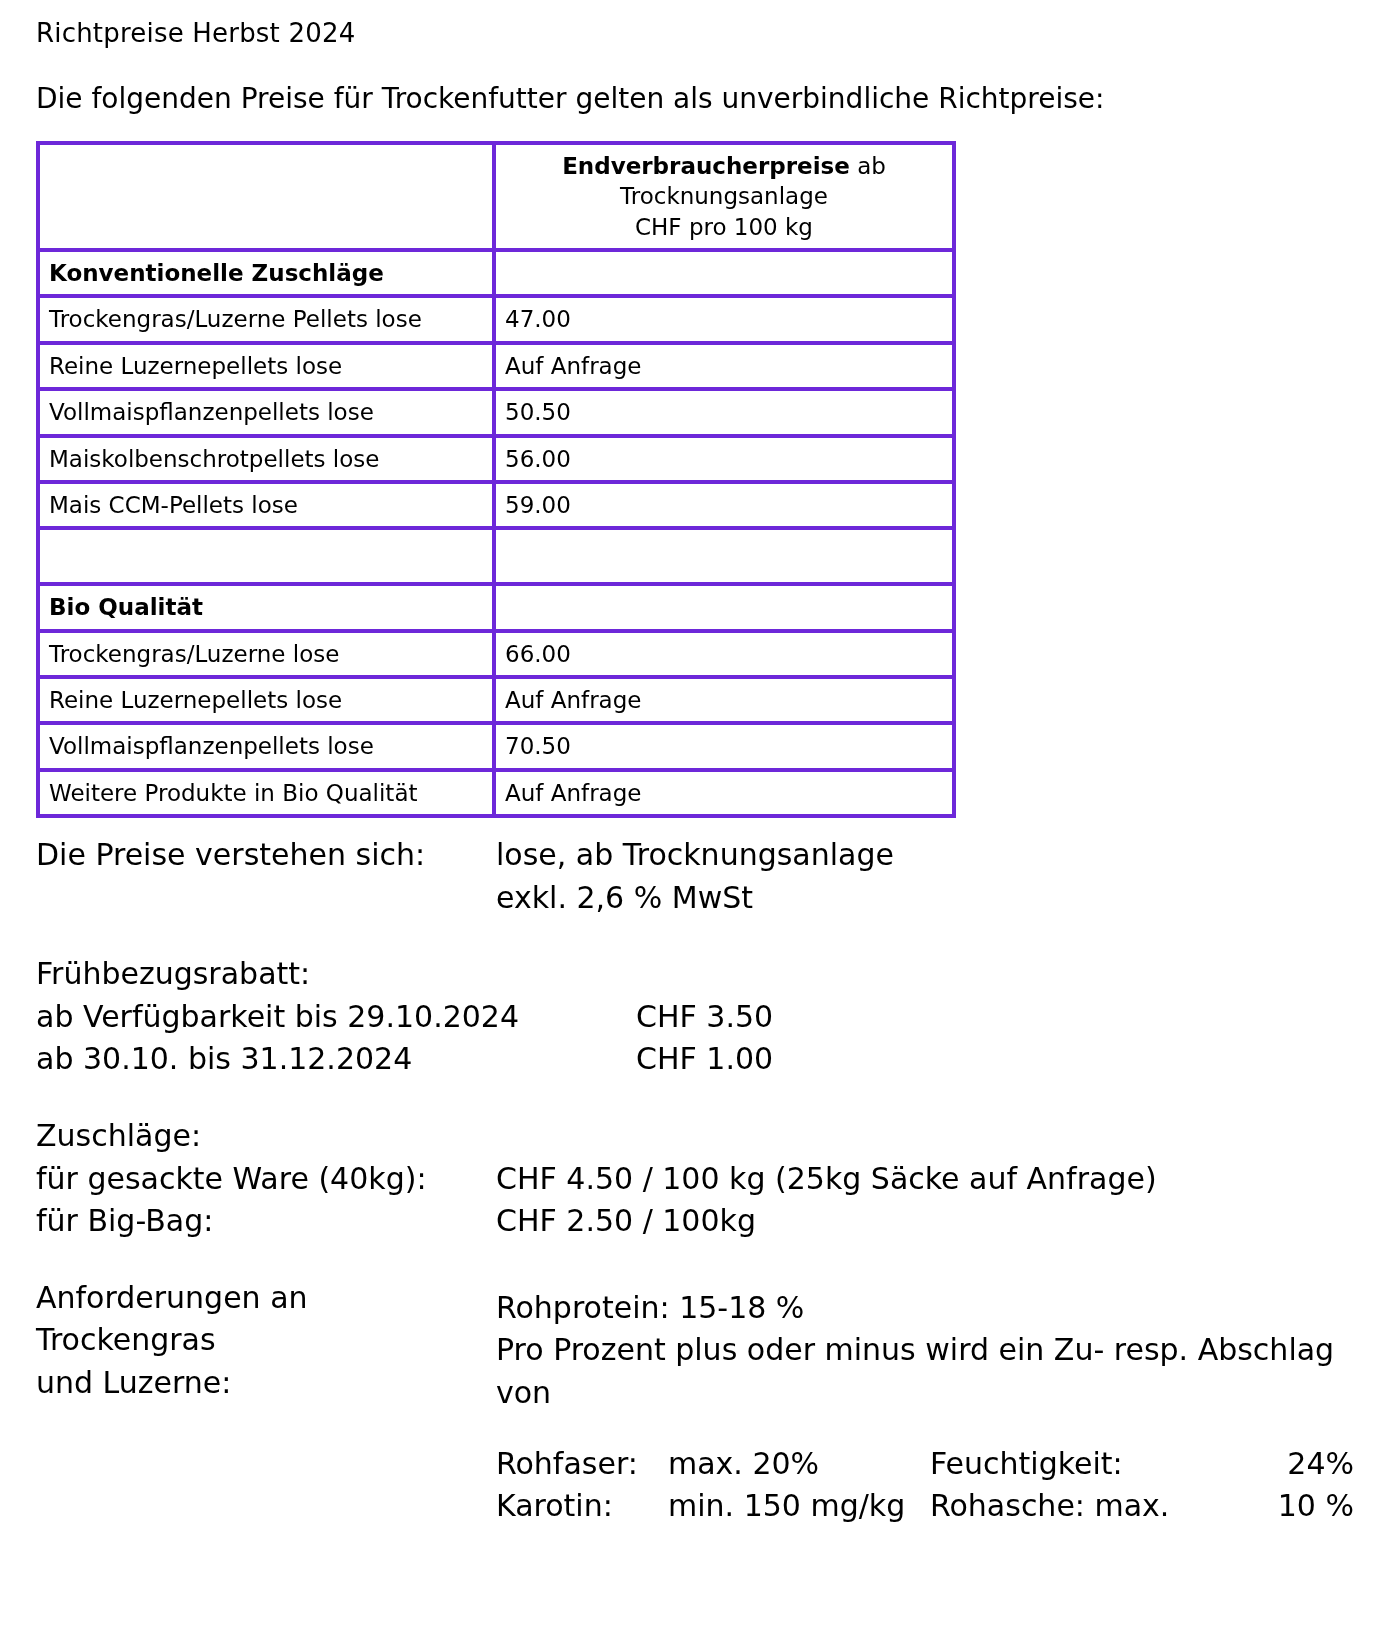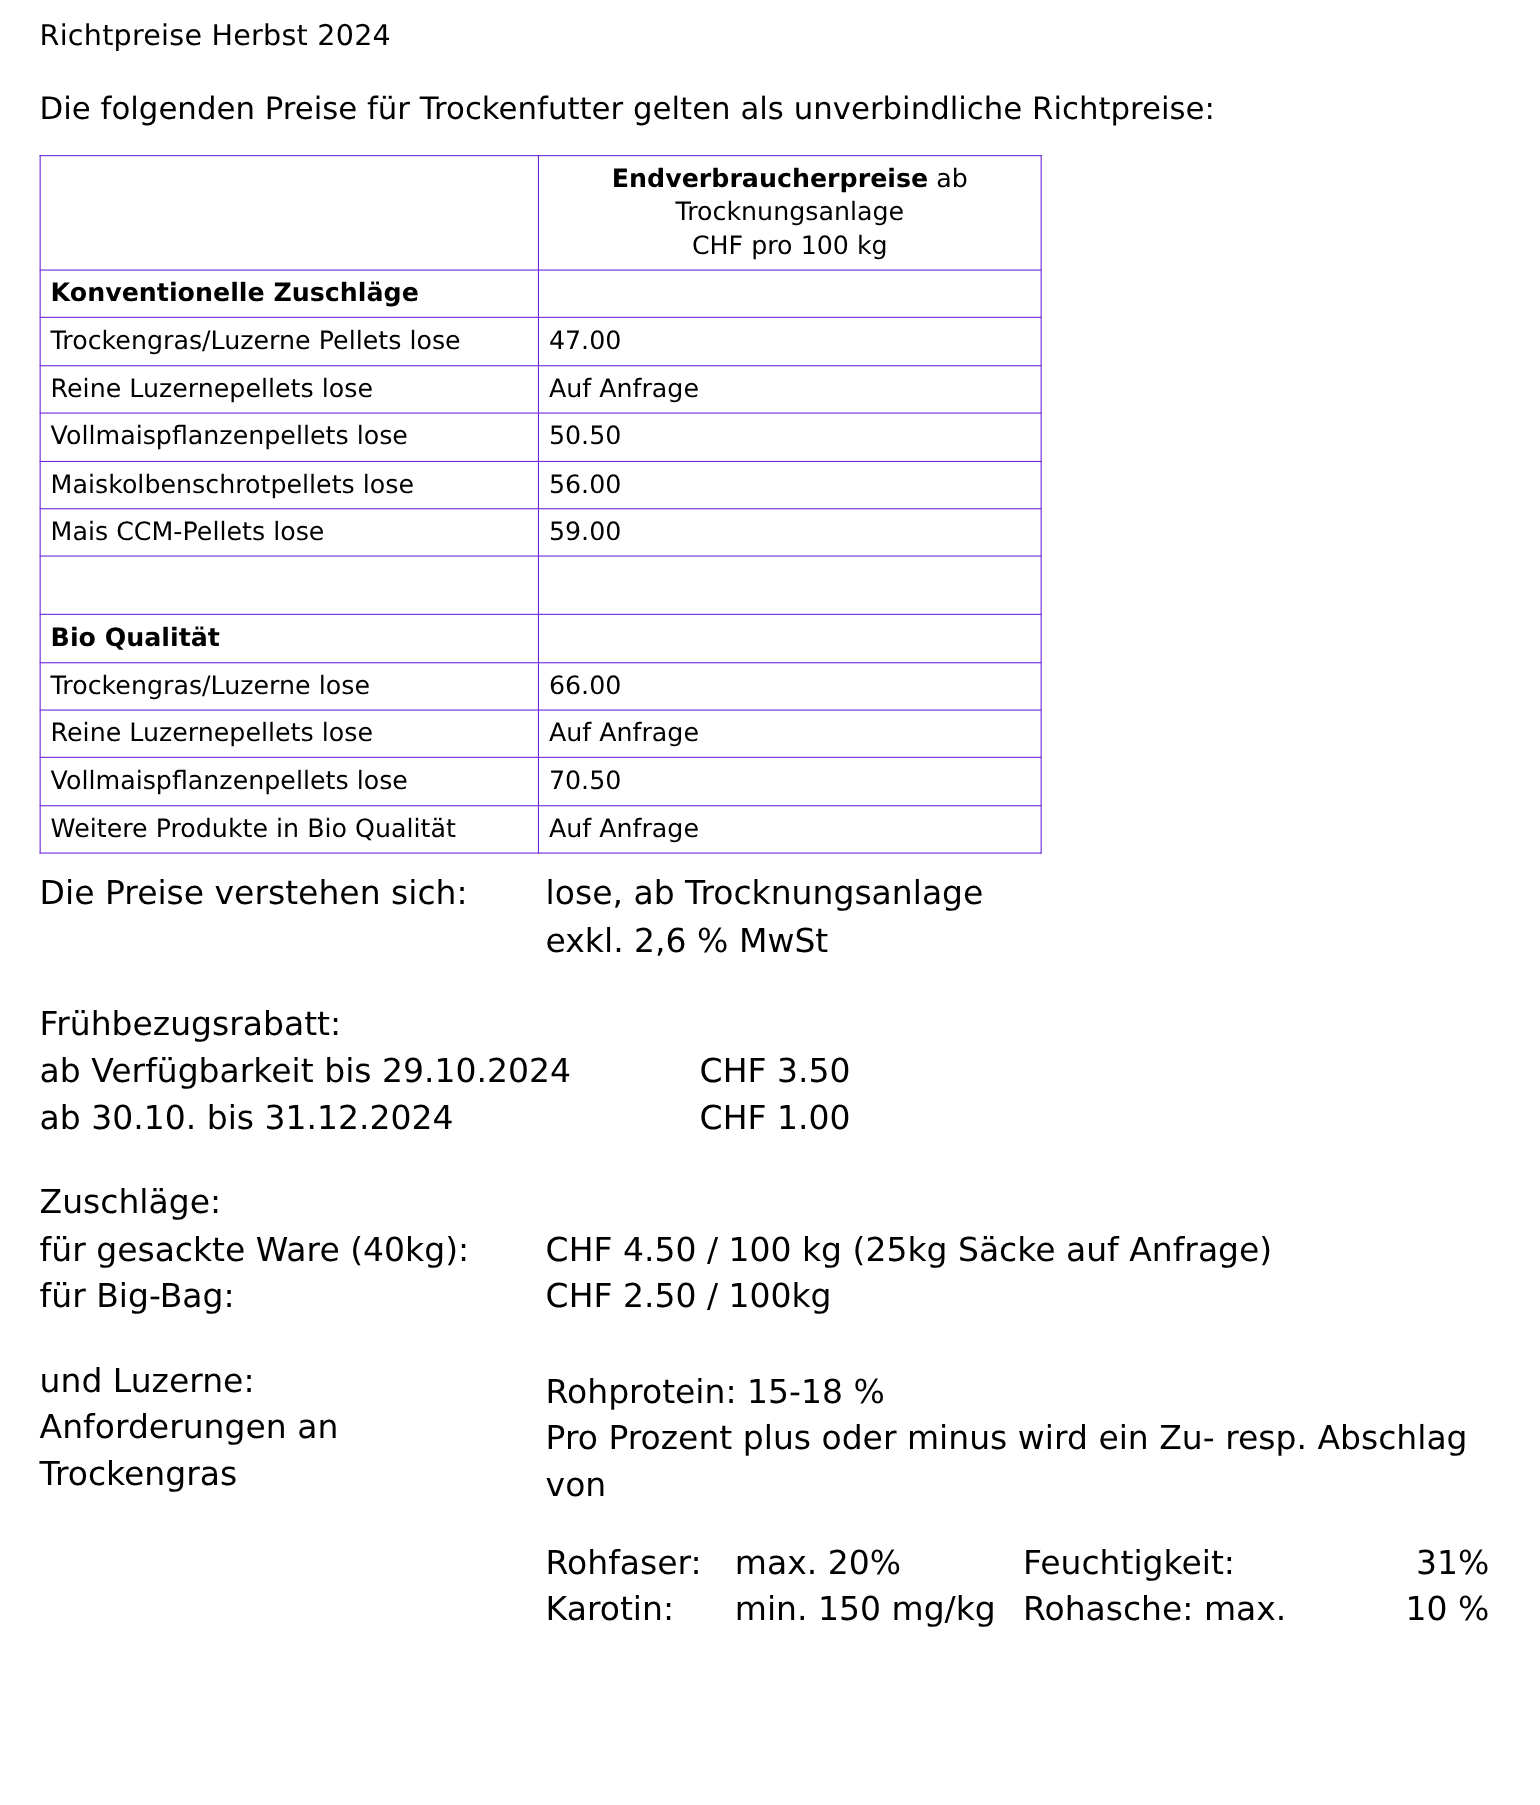--- a/index.html
+++ b/index.html
@@ -28,21 +28,21 @@
     font-size: 28px;
     margin: 0 0 26px 0;
   }
   table.price-table {
     border-collapse: collapse;
     table-layout: fixed;
     width: 874px;
     margin: 0 0 0 0;
   }
   table.price-table td {
-    border: 1px solid #6d28d9;
+    border: 4px solid #6d28d9;
     padding: 6px 9px;
     font-size: 23px;
     vertical-align: top;
     line-height: 1.32;
   }
   td.col-label { width: 434px; }
   td.col-price {
     width: 438px;
     vertical-align: middle;
   }
@@ -213,33 +213,33 @@
       <div class="note-block">
         <div class="note-left">für Big-Bag:</div>
         <div class="note-right">CHF 2.50 / 100kg</div>
       </div>
     </div>
 
     <div class="gap-lg"></div>
 
     <div class="note-block">
       <div class="note-left">
+        <div>Anforderungen an Trockengras</div>
         <div>und Luzerne:</div>
-        <div>Anforderungen an Trockengras</div>
       </div>
       <div class="note-right">
         <div class="gap-sm"></div>
         <div>Rohprotein:  15-18 %</div>
         <div>Pro Prozent plus oder minus wird ein Zu- resp. Abschlag von</div>
         <div class="gap-md"></div>
         <div class="spec-grid">
           <div>Rohfaser:</div>
           <div>max. 20%</div>
           <div class="nowrap">Feuchtigkeit:</div>
-          <div class="v-right">31%</div>
+          <div class="v-right">24%</div>
 
           <div>Karotin:</div>
           <div>min. 150 mg/kg</div>
           <div class="nowrap">Rohasche:   max.</div>
           <div class="v-right">10 %</div>
         </div>
       </div>
     </div>
 
   </div>

